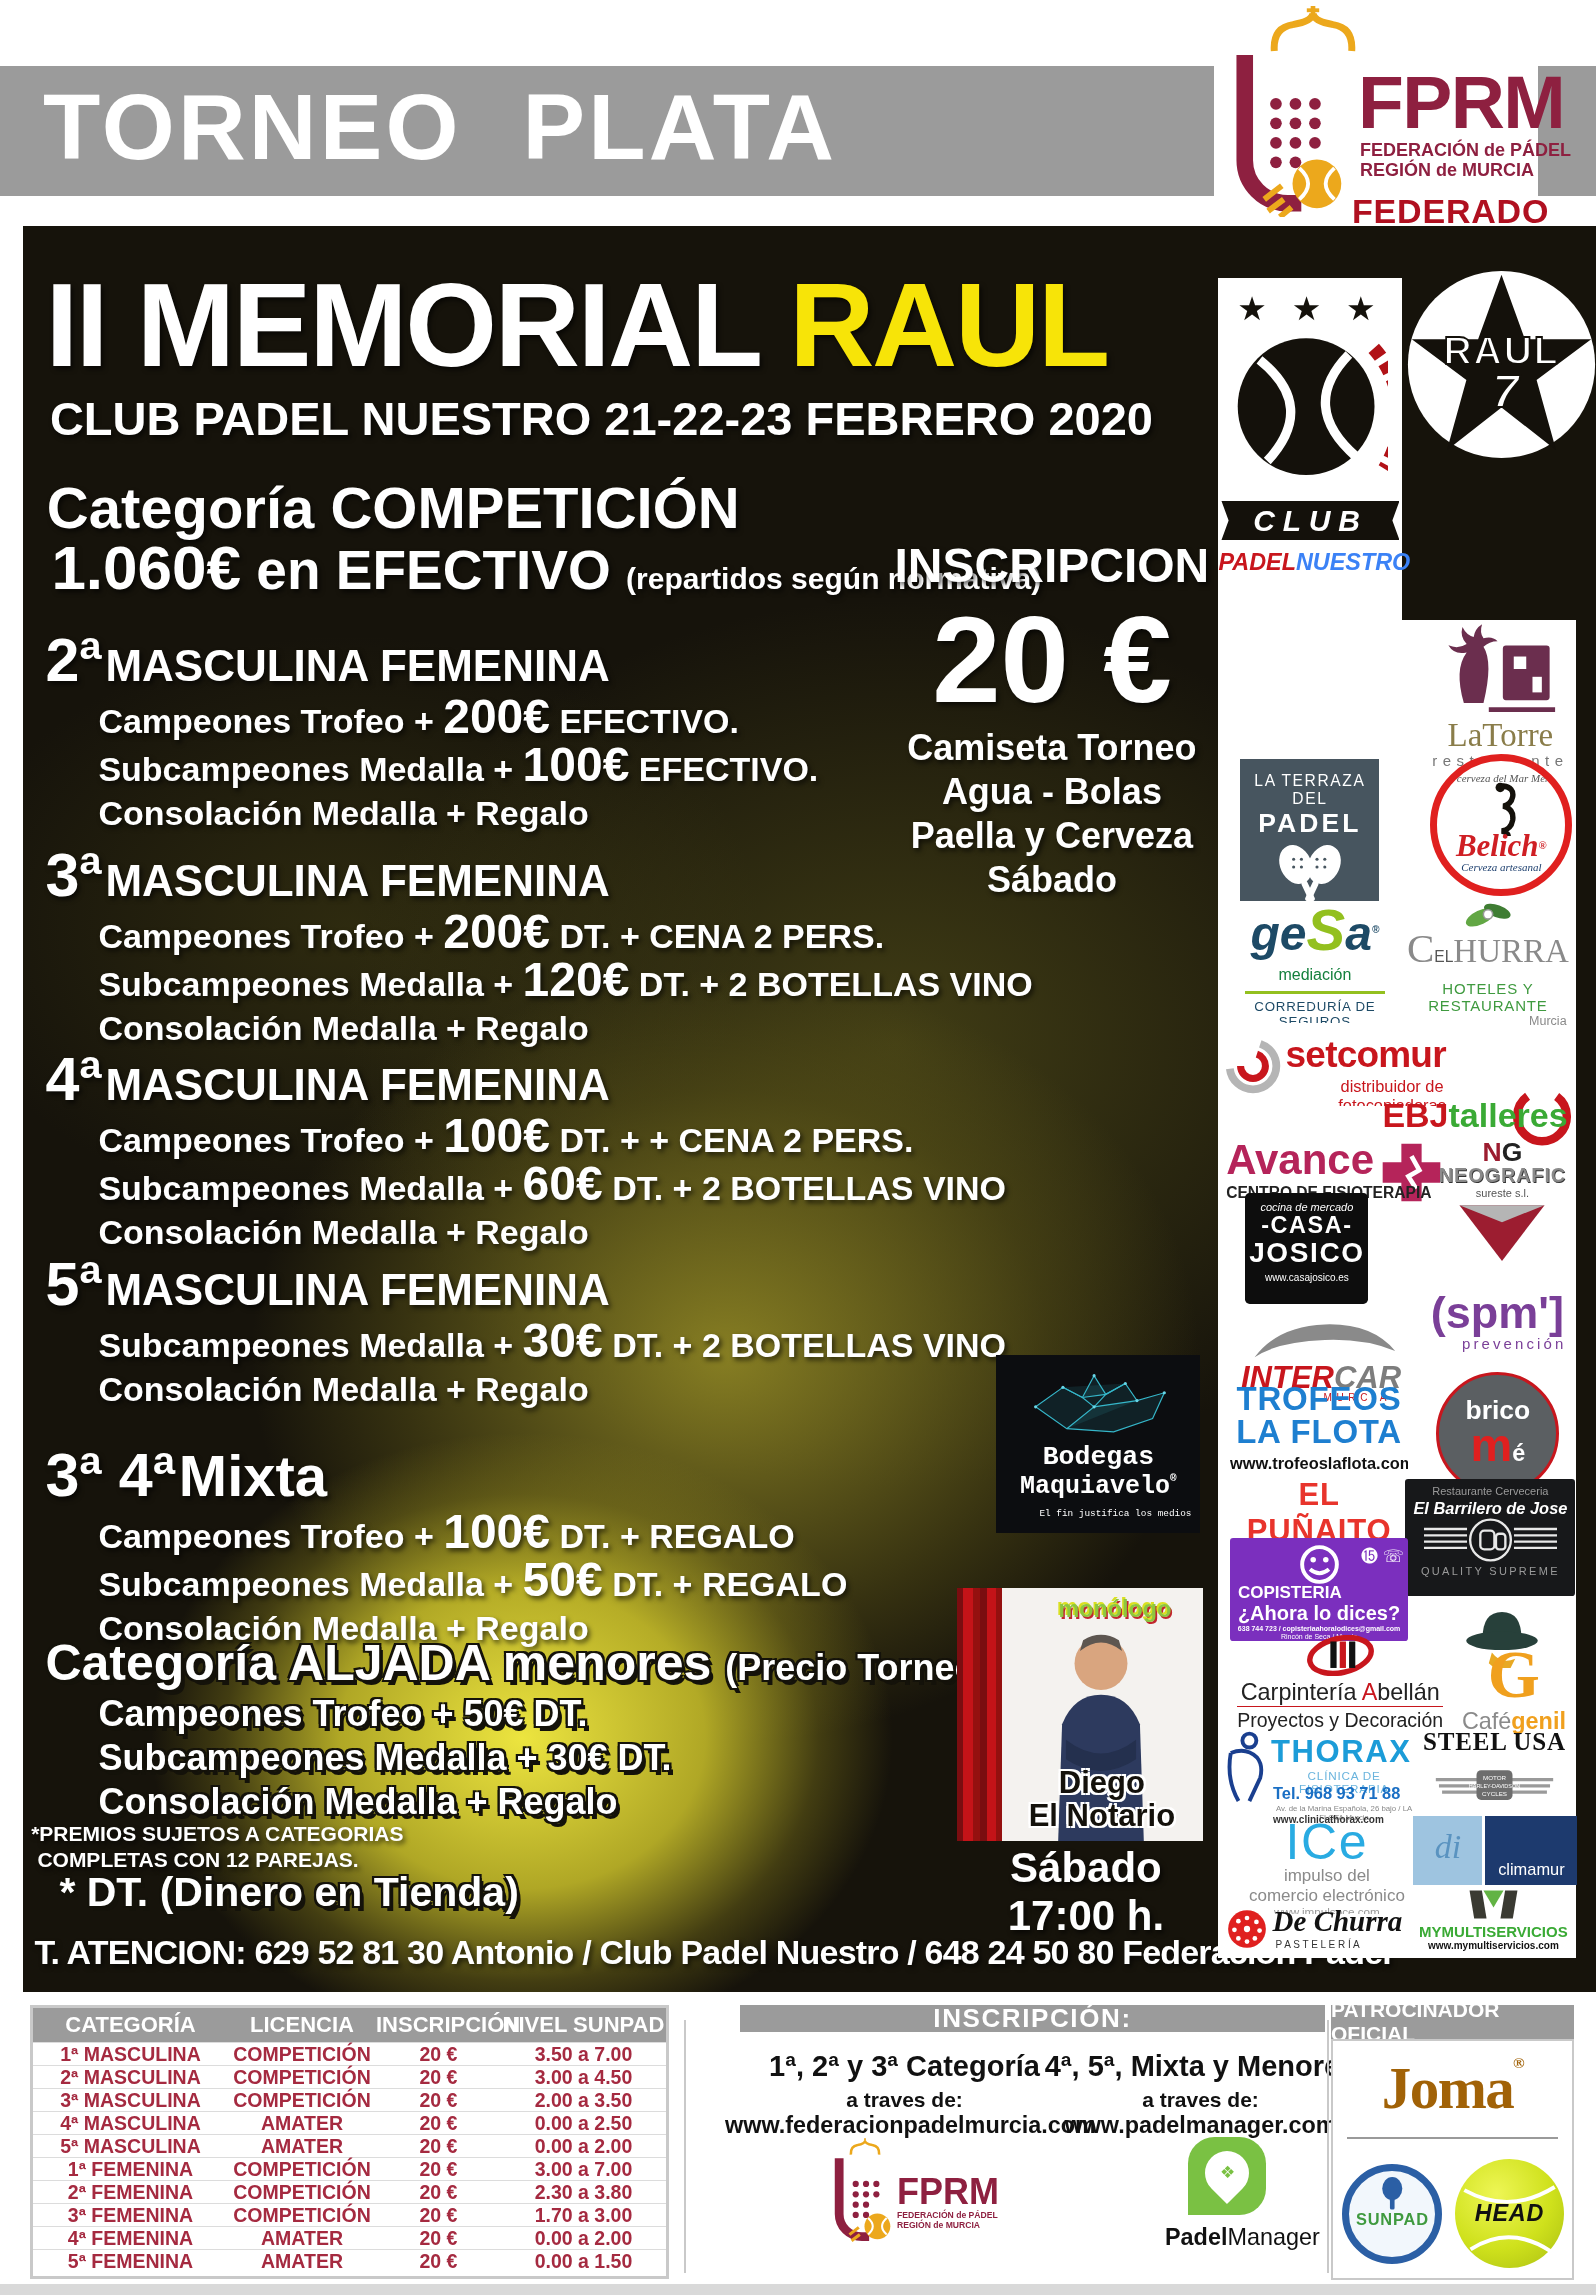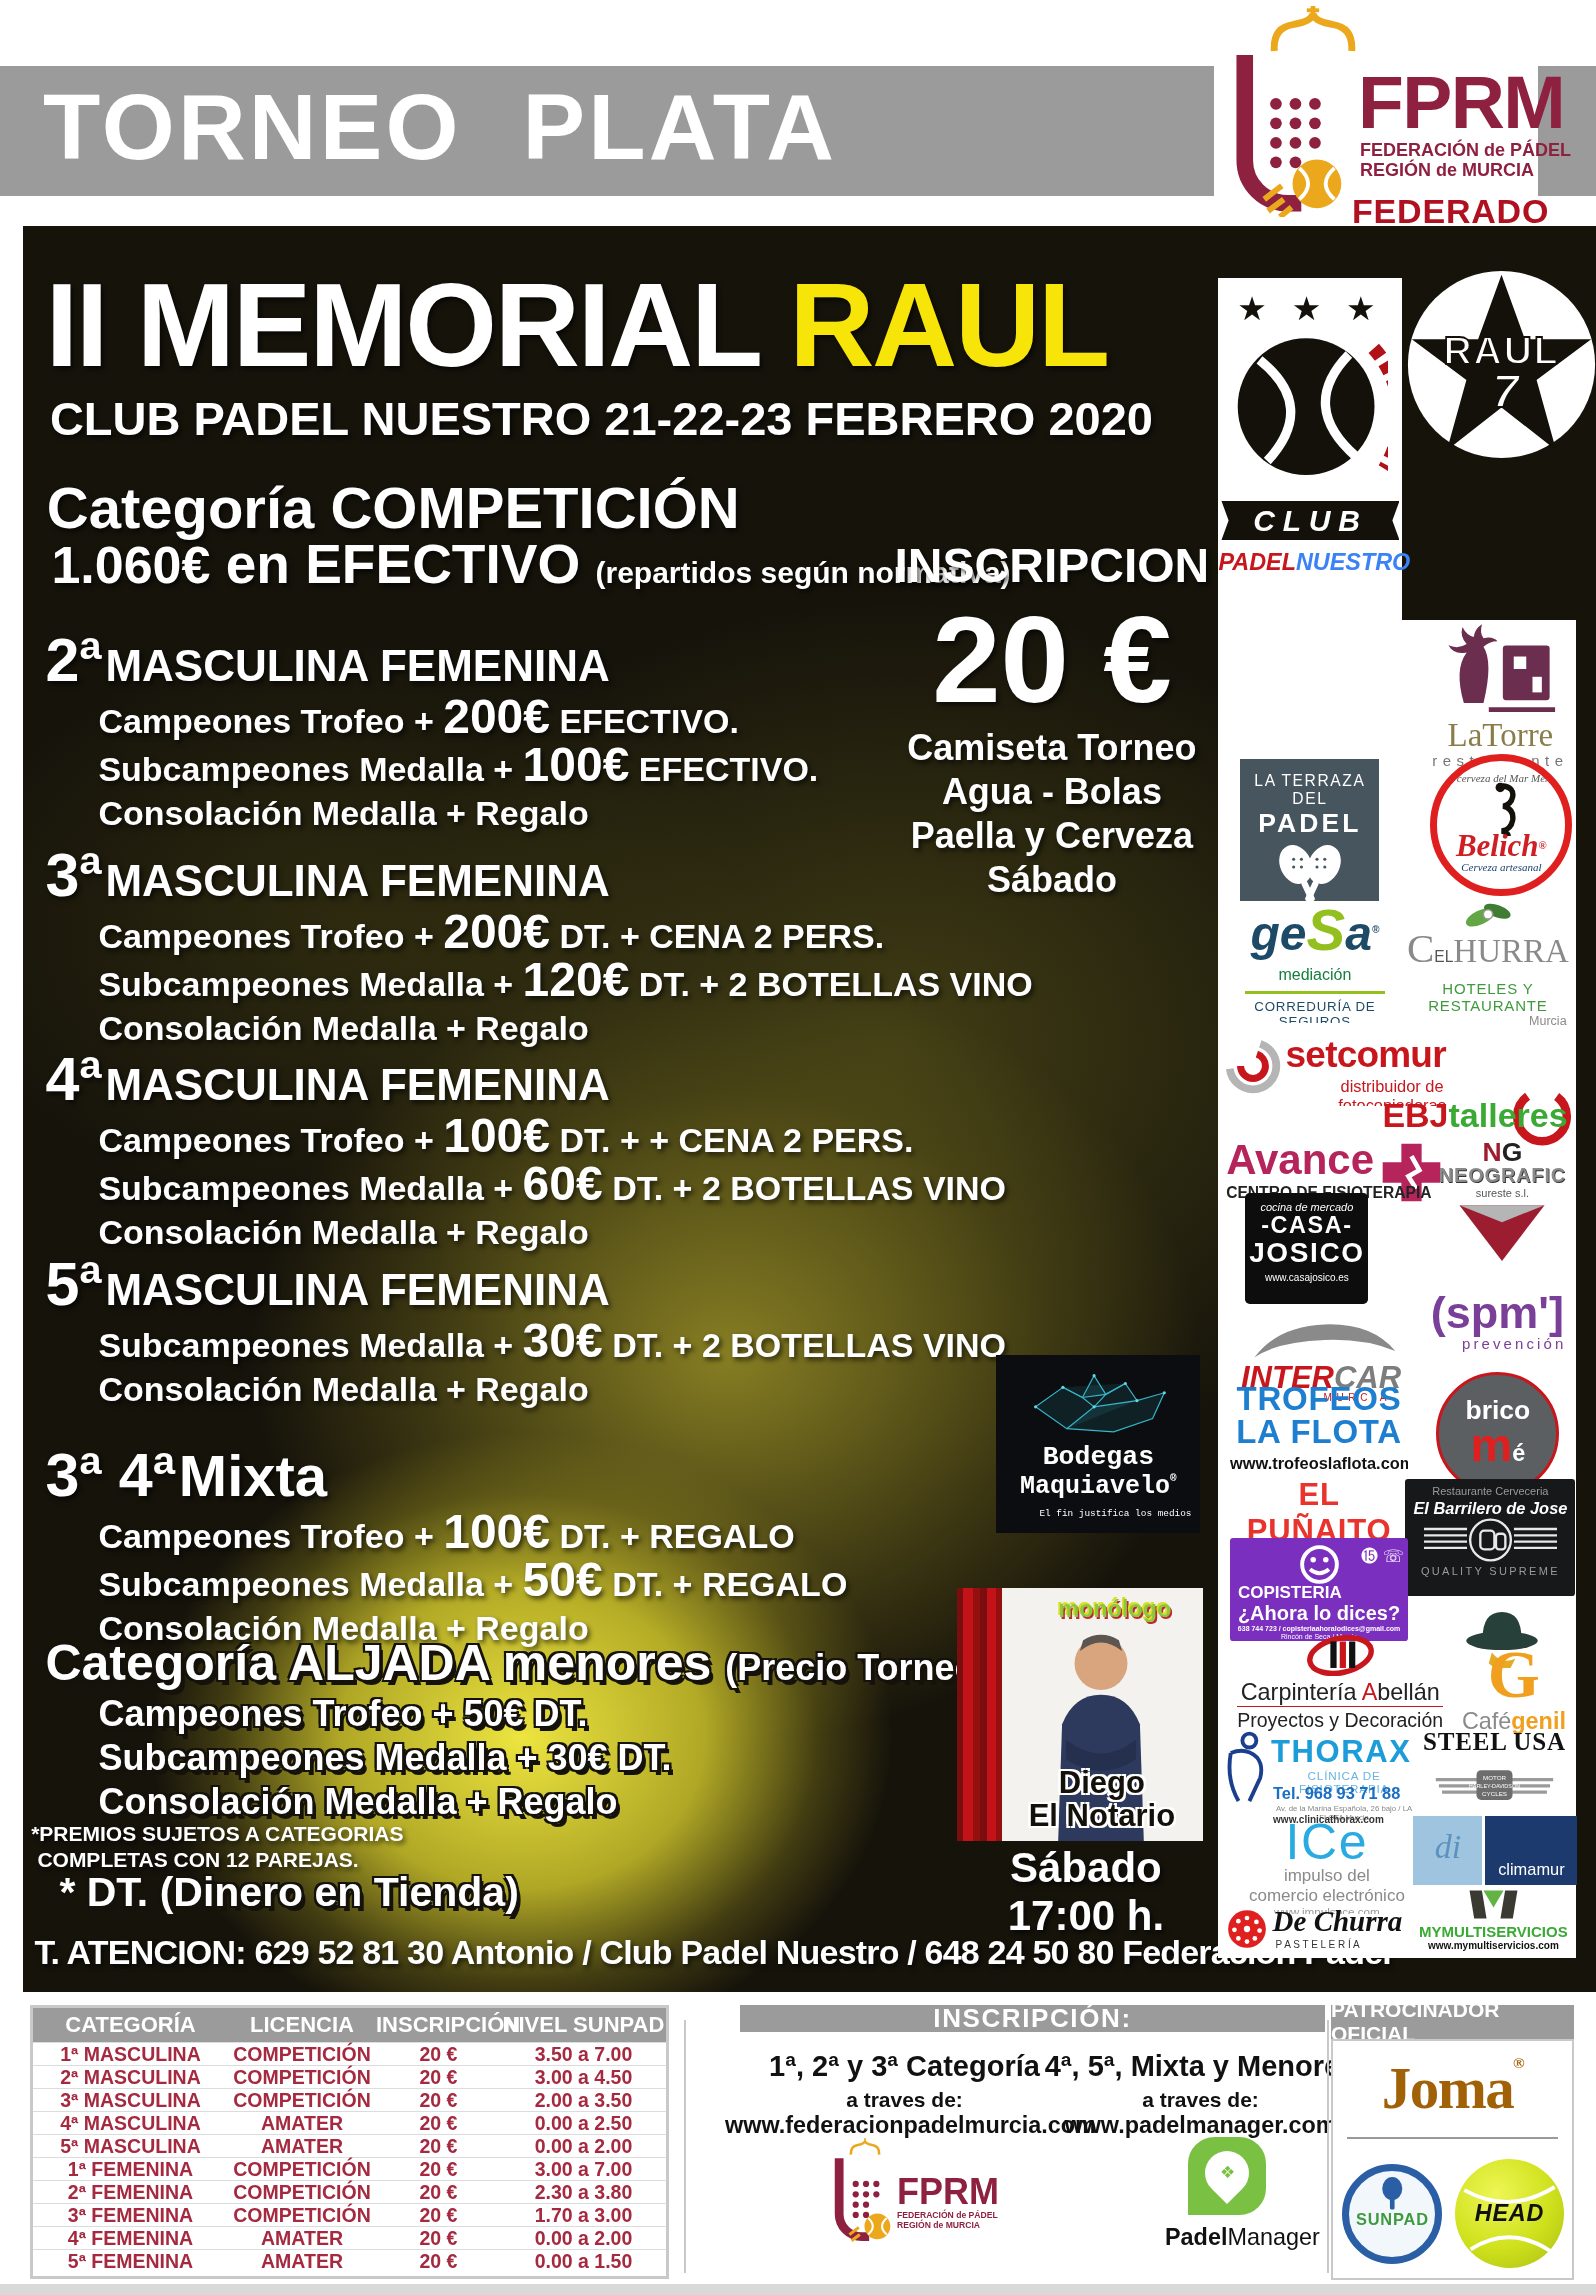--- a/index.html
+++ b/index.html
@@ -106,21 +106,21 @@
       <circle cx="50" cy="50" r="48" fill="#fff"></circle>
       <polygon points="50,4 62,37 96,37 68,58 78,94 50,72 22,94 32,58 4,37 38,37" fill="#14110b"></polygon>
       <text x="50" y="50" text-anchor="middle" font-size="20" font-weight="bold" fill="#fff" stroke="#14110b" stroke-width="0.9" letter-spacing="1">RAUL</text>
       <text x="52" y="72" text-anchor="middle" font-size="24" font-weight="bold" font-style="italic" fill="#fff" stroke="#14110b" stroke-width="0.9">7</text>
     </svg>
 
     <div class="abs sec-h soft" style="left:23.4px;top:248px">
       <span>Categoría </span><span>COMPETICIÓN</span>
     </div>
     <div class="abs soft w b" style="left:28px;top:306px;white-space:nowrap">
-      <span style="font-size:52px">1.060€</span><span style="font-size:55px"> en EFECTIVO </span><span style="font-size:30px">(repartidos según normativa)</span>
+      <span style="font-size:62px">1.060€</span><span style="font-size:55px"> en EFECTIVO </span><span style="font-size:30px">(repartidos según normativa)</span>
     </div>
 
     <div class="abs cat soft" style="top:399px">
       <div><span class="cat-num">2ª</span> <span class="cat-title">MASCULINA FEMENINA</span></div>
       <div class="cat-line"><span>Campeones Trofeo + </span><span class="amt">200€</span><span> EFECTIVO.</span></div>
       <div class="cat-line"><span>Subcampeones Medalla + </span><span class="amt">100€</span><span> EFECTIVO.</span></div>
       <div class="cat-line"><span>Consolación Medalla + Regalo</span></div>
     </div>
     <div class="abs cat soft" style="top:614px">
       <div><span class="cat-num">3ª</span> <span class="cat-title">MASCULINA FEMENINA</span></div>

